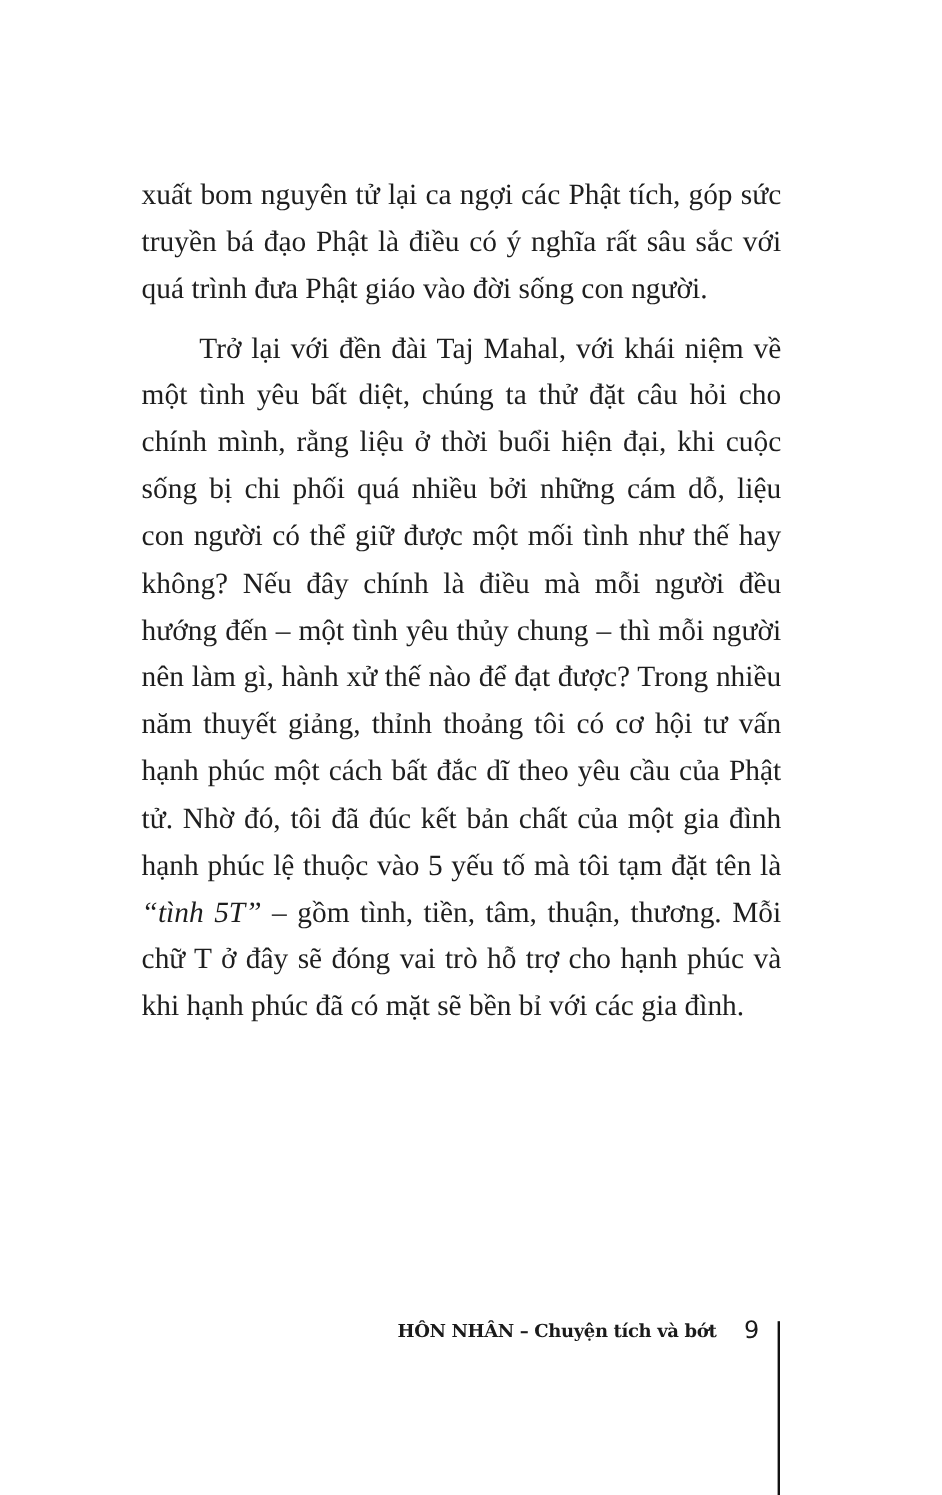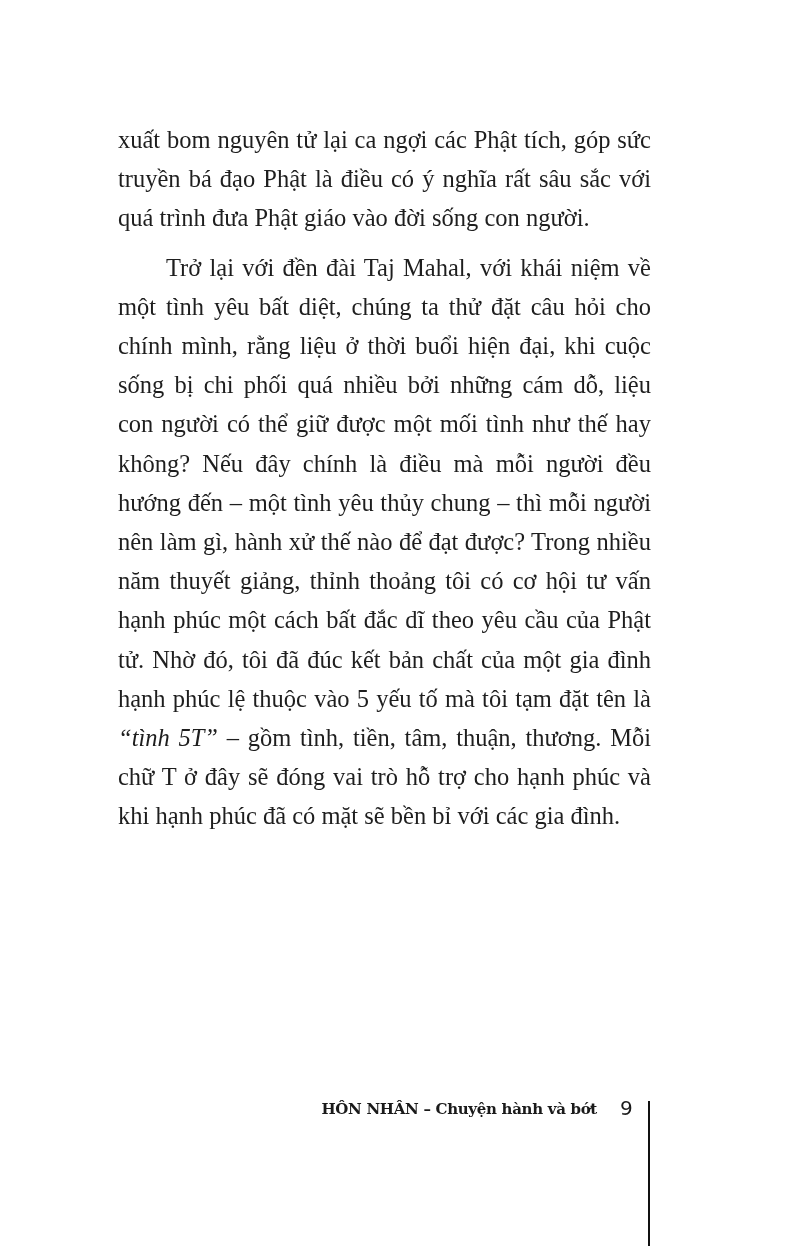--- a/index.html
+++ b/index.html
@@ -9,21 +9,21 @@
     }
     body {
       width: 785px;
       height: 1246px;
       position: relative;
       overflow: hidden;
     }
     .page-body {
       position: absolute;
       left: 118px;
-      top: 120px;
+      top: 143px;
       width: 533px;
       font-family: "Liberation Serif", "DejaVu Serif", serif;
       font-size: 24.5px;
       line-height: 39.2px;
       color: #1e1e1e;
       text-align: justify;
     }
     .para {
       margin: 0 0 10px 0;
     }
@@ -74,16 +74,16 @@
 <div class="page-body">
   <p class="para">
     <span>xuất bom nguyên tử lại ca ngợi các Phật tích, góp sức truyền bá đạo Phật là điều có ý nghĩa rất sâu sắc với quá trình đưa Phật giáo vào đời sống con người.</span>
   </p>
   <p class="para indent">
     <span>Trở lại với đền đài Taj Mahal, với khái niệm về một tình yêu bất diệt, chúng ta thử đặt câu hỏi cho chính mình, rằng liệu ở thời buổi hiện đại, khi cuộc sống bị chi phối quá nhiều bởi những cám dỗ, liệu con người có thể giữ được một mối tình như thế hay không? Nếu đây chính là điều mà mỗi người đều hướng đến – một tình yêu thủy chung – thì mỗi người nên làm gì, hành xử thế nào để đạt được? Trong nhiều năm thuyết giảng, thỉnh thoảng tôi có cơ hội tư vấn hạnh phúc một cách bất đắc dĩ theo yêu cầu của Phật tử. Nhờ đó, tôi đã đúc kết bản chất của một gia đình hạnh phúc lệ thuộc vào 5 yếu tố mà tôi tạm đặt tên là </span><span class="em">“tình 5T”</span><span> – gồm tình, tiền, tâm, thuận, thương. Mỗi chữ T ở đây sẽ đóng vai trò hỗ trợ cho hạnh phúc và khi hạnh phúc đã có mặt sẽ bền bỉ với các gia đình.</span>
   </p>
 </div>
 
 <div class="footer">
-  <span class="running-title">HÔN NHÂN – Chuyện hành và bớt</span>
+  <span class="running-title">HÔN NHÂN – Chuyện tích và bớt</span>
   <span class="page-number">9</span>
 </div>
 <div class="vrule"></div>
 
 </body></html>

